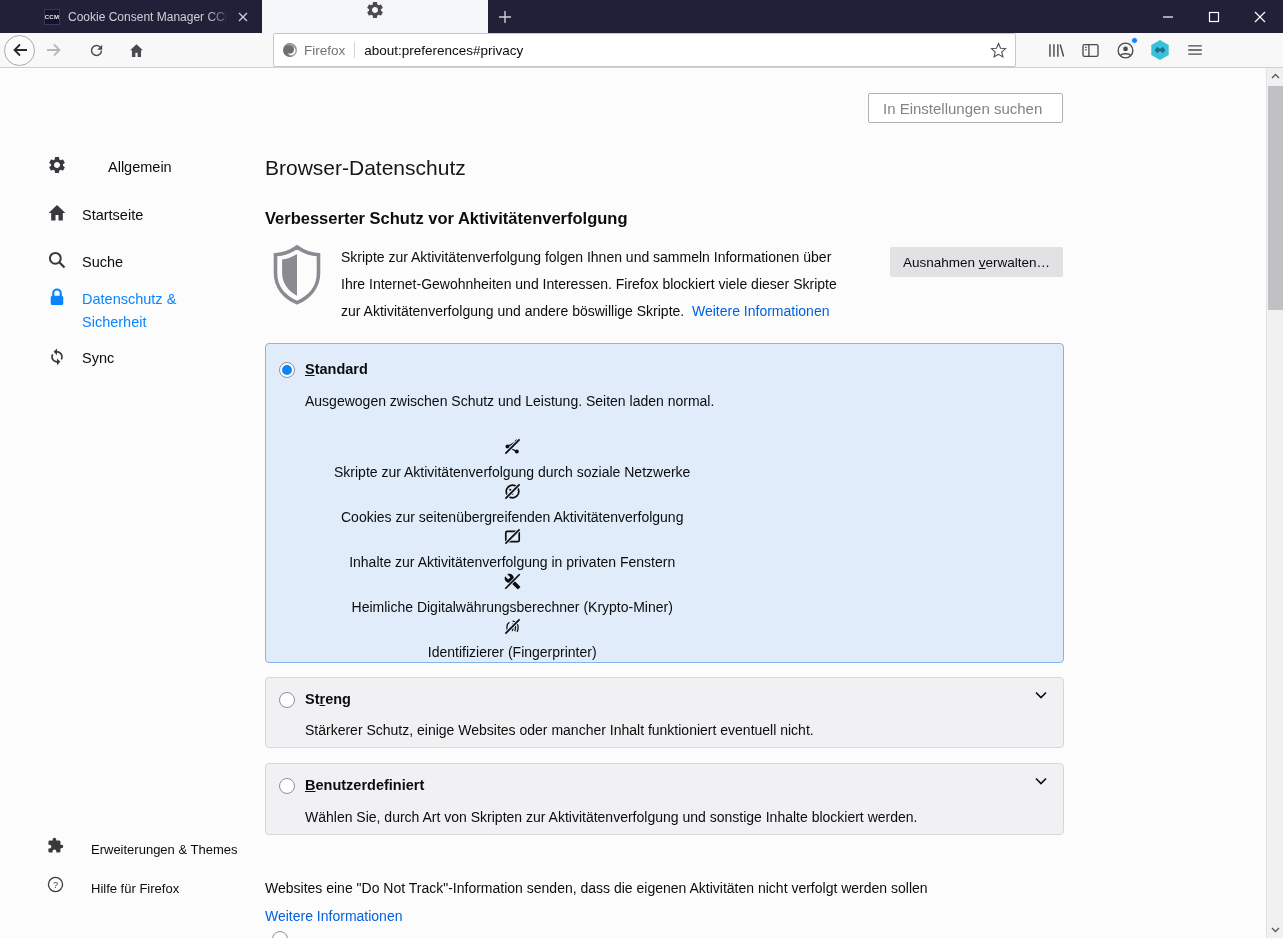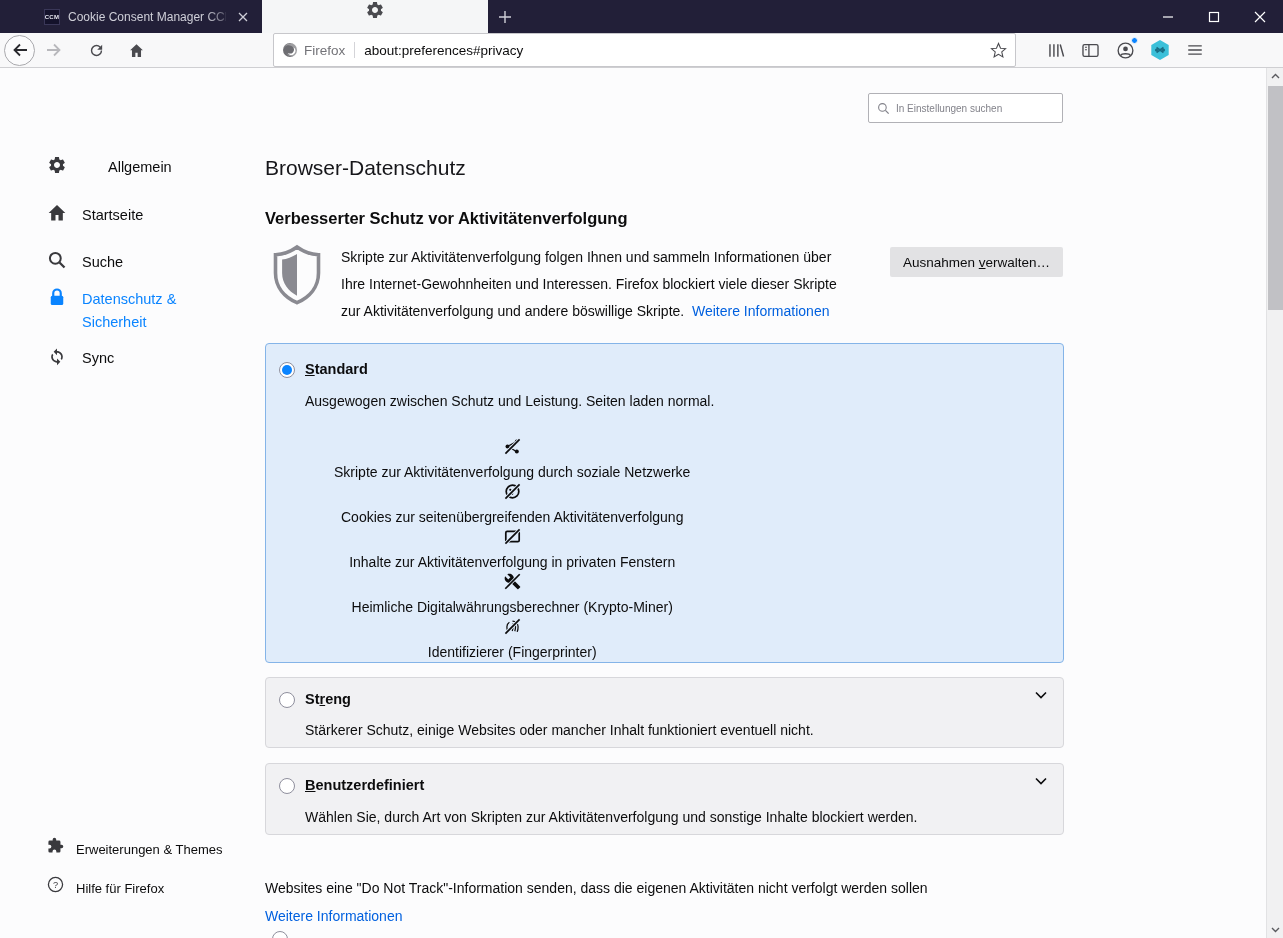--- a/index.html
+++ b/index.html
@@ -37,29 +37,29 @@
   
   .scrollbar { position:absolute; top:0; right:0; width:17px; height:870px; background:#f1f1f2; border-left:1px solid #e2e2e4; }
   .sb-arrow { position:absolute; left:0; width:17px; height:16px; display:flex; align-items:center; justify-content:center; }
   .sb-up { top:0; } .sb-down { bottom:0; }
   .sb-thumb { position:absolute; top:18px; left:1px; width:15px; height:224px; background:#c1c1c5; }
 
   
   .side-item { position:absolute; left:47px; display:flex; gap:15px; align-items:flex-start; font-size:14.5px; color:#0c0c0d; cursor:default; }
   .side-item .lbl { padding-top:1px; line-height:23px; }
   .side-item.sel { color:#0a84ff; }
-  .side-item.small { font-size:13px; gap:12px; }
+  .side-item.small { font-size:13px; gap:27px; }
   .side-icon { flex:none; width:20px; height:20px; }
   .side-item.small .side-icon { width:17px; height:17px; }
   .wrap2 { width:124px; }
 
   
   .main { position:absolute; left:265px; top:0; width:800px; height:870px; }
   .searchbox { position:absolute; left:603px; top:25px; width:195px; height:30px; background:#fff; border:1px solid #b1b1b6; border-radius:2px; display:flex; align-items:center; gap:6px; padding:0 8px; }
-  .searchbox input { border:none; outline:none; flex:1; font-size:10px; font-family:"Liberation Sans",sans-serif; color:#0c0c0d; background:transparent; }
+  .searchbox input { border:none; outline:none; flex:1; font-size:15px; font-family:"Liberation Sans",sans-serif; color:#0c0c0d; background:transparent; }
   .searchbox input::placeholder { color:#82828a; }
   .h1 { position:absolute; left:0; top:88px; font-size:21px; font-weight:300; color:#16161a; }
   .h2 { position:absolute; left:0; top:141px; font-size:16.5px; font-weight:bold; }
   .intro { position:absolute; left:0; top:172px; width:800px; }
   .shieldwrap { position:absolute; left:6px; top:4px; }
   .introtext { position:absolute; left:76px; top:4px; font-size:14px; line-height:27px; white-space:nowrap; }
   .link { color:#0060df; text-decoration:none; cursor:pointer; }
   .btn { position:absolute; left:625px; top:7px; width:173px; height:30px; background:#e2e2e4; border:none; border-radius:2px; font-family:"Liberation Sans",sans-serif; font-size:13.5px; color:#0c0c0d; cursor:pointer; }
 
   .panel { position:absolute; left:0; width:799px; border-radius:4px; }

